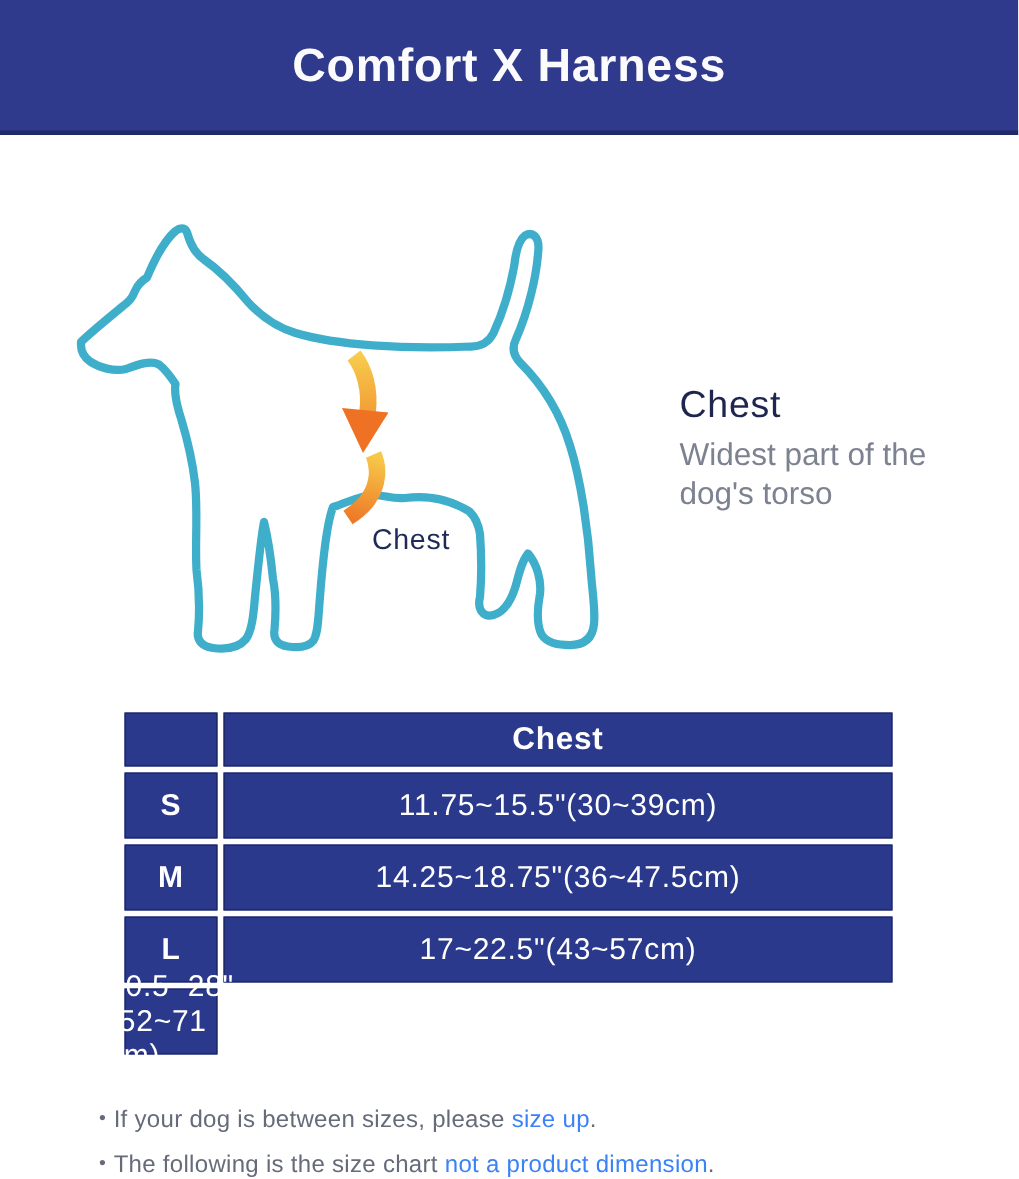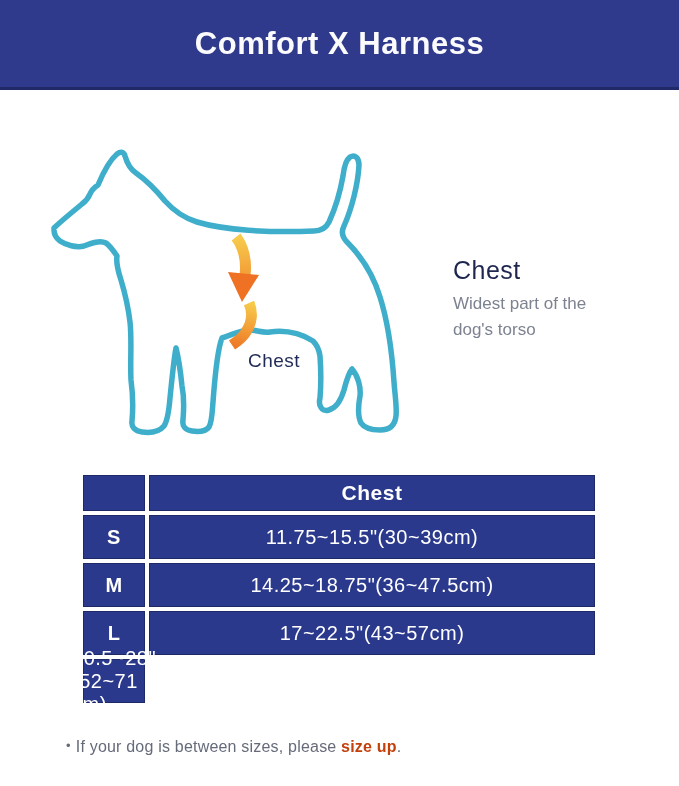--- a/index.html
+++ b/index.html
@@ -21,21 +21,21 @@
   .figure-svg{position:absolute;top:90px;left:0;}
   .chest-under-label{
     position:absolute;left:214px;top:350px;width:120px;text-align:center;
     color:#1F2A56;font-size:19px;letter-spacing:0.5px;
   }
   .info{position:absolute;left:453px;top:256px;width:180px;}
   .info-title{
     color:#1E2650;font-size:25px;font-weight:500;letter-spacing:0.5px;
   }
   .info-desc{
-    margin-top:6px;color:#7D8291;font-size:17px;line-height:26px;width:168px;
+    margin-top:6px;color:#7D8291;font-size:21px;line-height:26px;width:168px;
   }
   
   .size-table{
     position:absolute;left:83px;top:475px;width:512px;
     display:grid;grid-template-columns:62px 1fr;
     grid-template-rows:36px 44px 44px 44px 44px;
     gap:4px;background:#ffffff;
   }
   .cell{
     background:#2B398C;border:1px solid #1E2968;
@@ -44,21 +44,21 @@
   }
   .cell.head{font-weight:700;font-size:21px;}
   .cell.size{font-weight:700;}
   .cell.val{font-weight:500;}
   
   .notes{position:absolute;left:66px;top:738px;}
   .note-line{
     color:#666B7A;font-size:16px;margin-bottom:12px;letter-spacing:0.2px;
   }
   .note-line .bullet{font-size:13px;margin-right:5px;position:relative;top:-2px;}
-  .note-line .bold{color:#c2410c;font-weight:700;}
+  .note-line .bold{color:#3b82f6;font-weight:400;}
 </style>
 </head>
 <body>
 
 <div class="page">
 
   <header class="banner">
     <h1>Comfort X Harness</h1>
   </header>
 
@@ -122,15 +122,18 @@
     <div class="cell size">L</div>
     <div class="cell val">17~22.5"(43~57cm)</div>
 
     <div class="cell val">20.5~28"(52~71 cm)</div>
   </div>
 
   <div class="notes">
     <div class="note-line">
       <span class="bullet">•</span><span>If your dog is between sizes, please </span><span class="bold">size up</span><span>.</span>
     </div>
+    <div class="note-line">
+      <span class="bullet">•</span><span>The following is the size chart </span><span class="bold">not a product dimension</span><span>.</span>
+    </div>
   </div>
 
 </div>
 
 </body></html>

